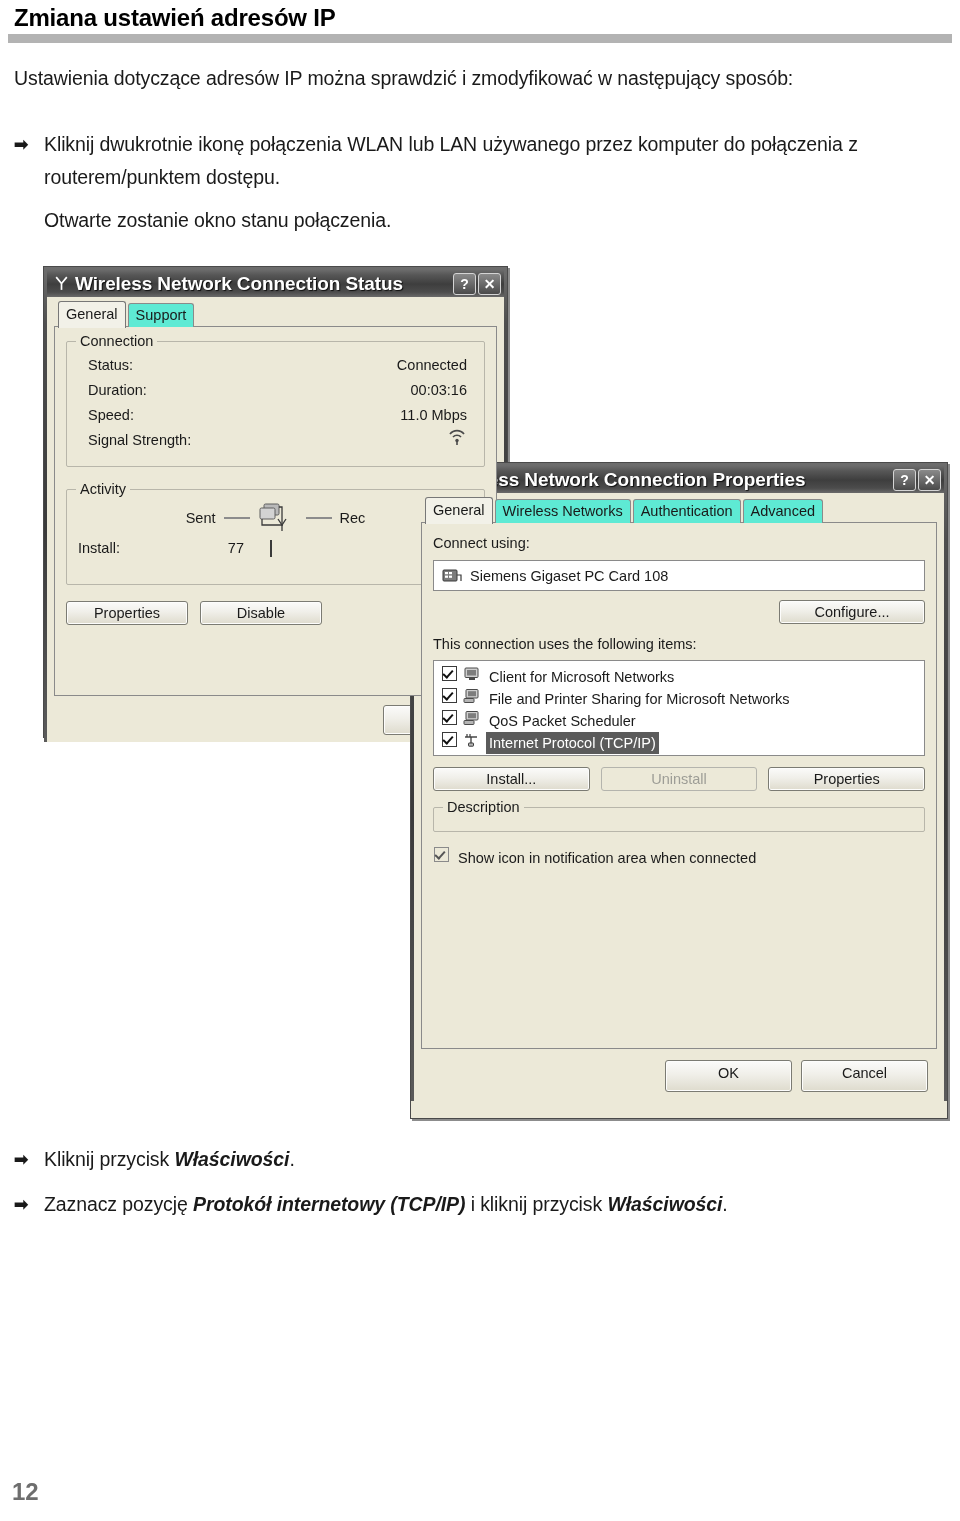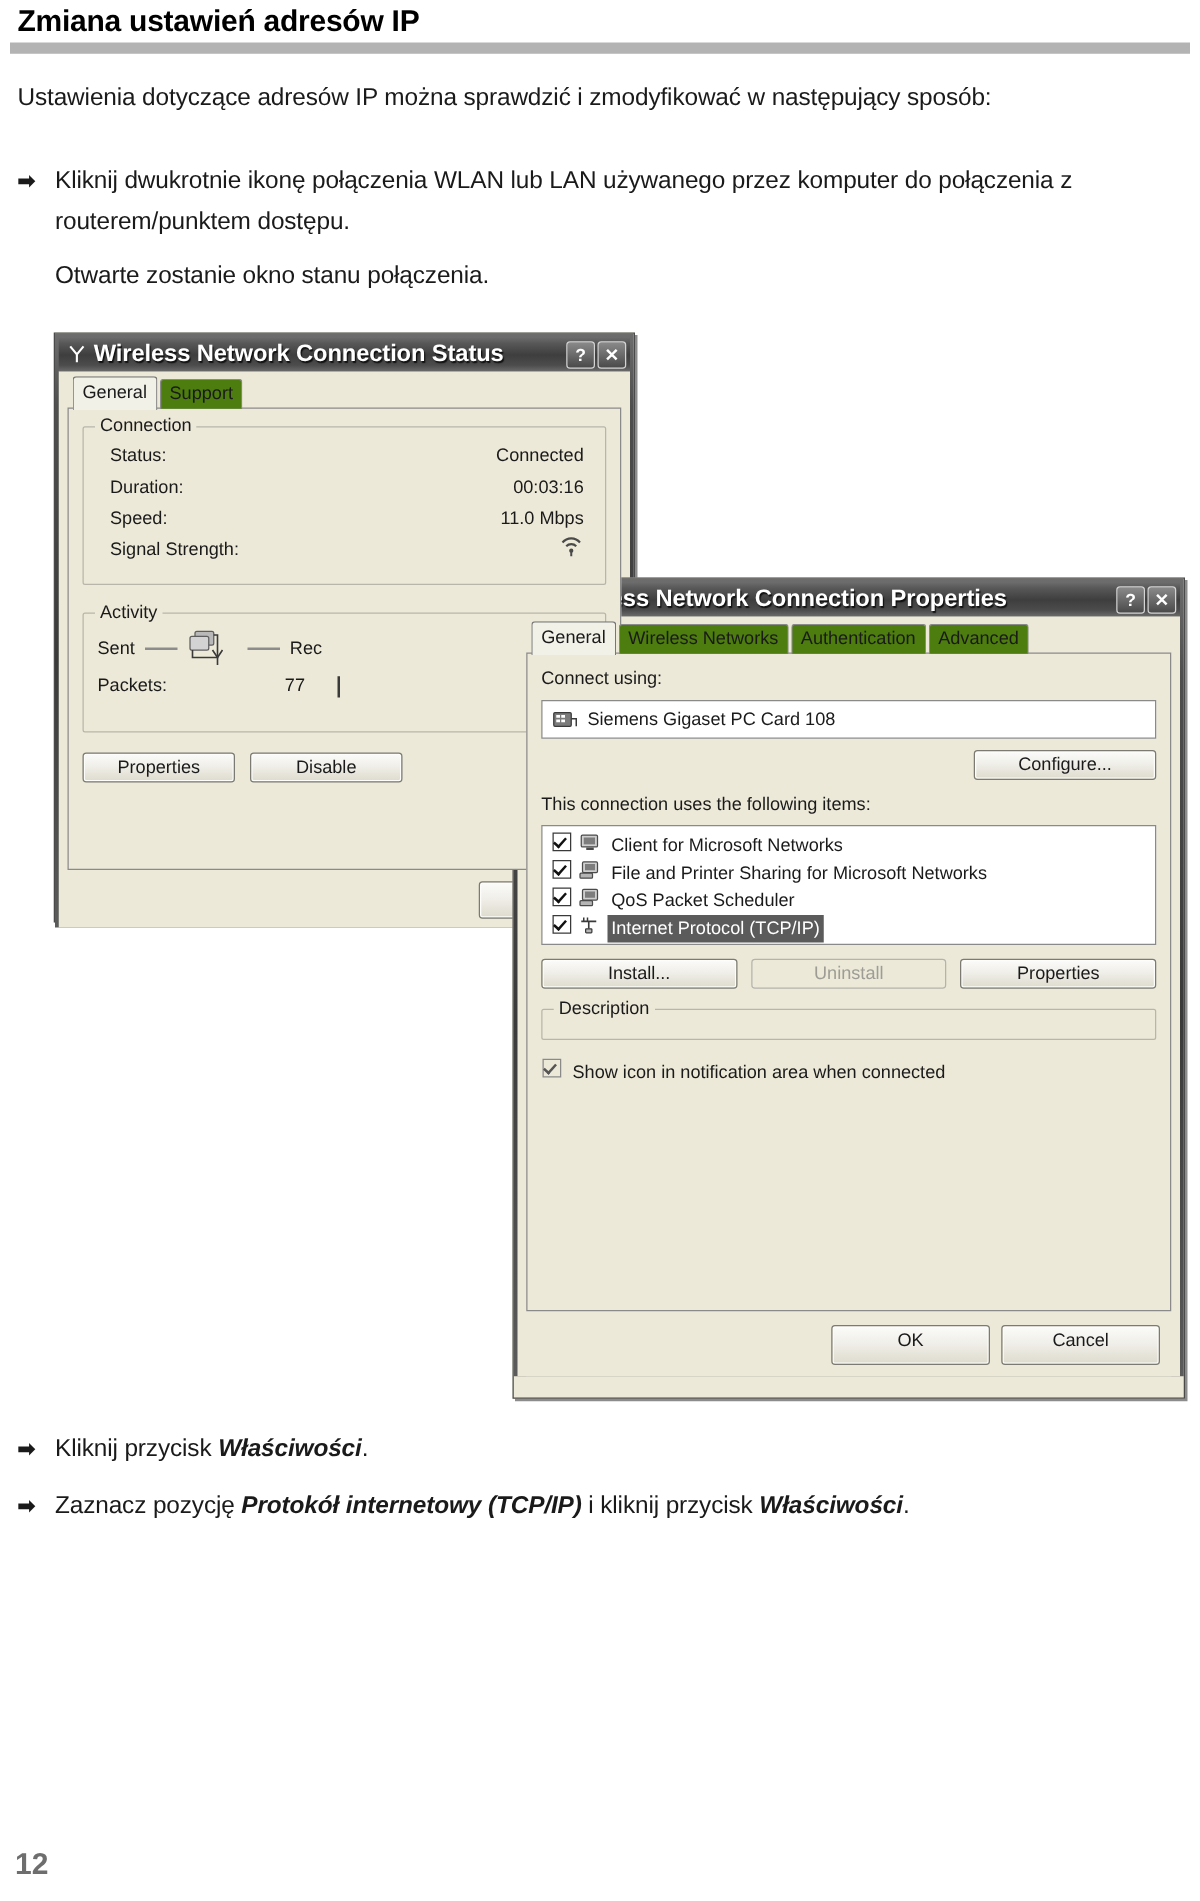--- a/index.html
+++ b/index.html
@@ -143,21 +143,21 @@
     padding-left: 4px;
     position: relative;
     z-index: 2;
   }
   .tab {
     font-size: 14.5px;
     padding: 2px 7px 2px 7px;
     border: 1px solid #8a8a8a;
     border-bottom: none;
     border-radius: 3px 3px 0 0;
-    background: #4d7c0f;
+    background: #5eead4;
     color: #1a1a1a;
     margin-right: 2px;
     height: 19px;
     line-height: 19px;
     cursor: pointer;
     white-space: nowrap;
   }
   .tab.active {
     background: #f2f1e8;
     height: 22px;
@@ -343,35 +343,35 @@
                 <path d="M6 9 A5.5 5.5 0 0 1 14 9" stroke="#4a4a4a" stroke-width="1.7" fill="none"></path>
                 <circle cx="10" cy="12.5" r="1.7" fill="#4a4a4a"></circle>
                 <rect x="9.2" y="12.5" width="1.6" height="4.5" fill="#4a4a4a"></rect>
               </svg>
             </span>
           </div>
         </div>
 
         <div class="group" style="margin-top:22px; height:96px; box-sizing:border-box;">
           <span class="group-label">Activity</span>
-          <div style="display:flex; align-items:center; justify-content:flex-start; height:34px; gap:8px;">
+          <div style="display:flex; align-items:center; justify-content:center; height:34px; gap:8px;">
             <span class="plain-label">Sent</span>
             <span style="display:inline-block; width:26px; height:2px; background:#8c8c8c;"></span>
             <svg width="40" height="34" viewBox="0 0 40 34">
               <rect x="6" y="3" width="15" height="11" rx="1.5" fill="#b9b9b9" stroke="#5e5e5e" stroke-width="1"></rect>
               <rect x="2" y="7" width="15" height="11" rx="1.5" fill="#d3d3d3" stroke="#5e5e5e" stroke-width="1"></rect>
               <path d="M4 18 L4 24 L24 24 L24 6 L21 6" stroke="#3a3a3a" stroke-width="1.3" fill="none"></path>
               <path d="M20 18 L24 24 L28 18" stroke="#3a3a3a" stroke-width="1.3" fill="none"></path>
               <path d="M24 24 L24 30" stroke="#3a3a3a" stroke-width="1.3" fill="none"></path>
             </svg>
             <span style="display:inline-block; width:26px; height:2px; background:#8c8c8c;"></span>
             <span class="plain-label">Rec</span>
           </div>
           <div style="display:flex; align-items:center; height:26px;">
-            <span class="plain-label" style="width:120px;">Packets:</span>
+            <span class="plain-label" style="width:120px;">Install:</span>
             <span class="plain-label" style="width:46px; text-align:right;">77</span>
             <span style="display:inline-block; width:2px; height:17px; background:#3a3a3a; margin-left:26px;"></span>
           </div>
         </div>
 
         <div class="btn-row" style="margin-top:16px;">
           <div class="btn" style="width:100px;">Properties</div>
           <div class="btn" style="width:100px; margin-left:12px;">Disable</div>
         </div>
       </div>

